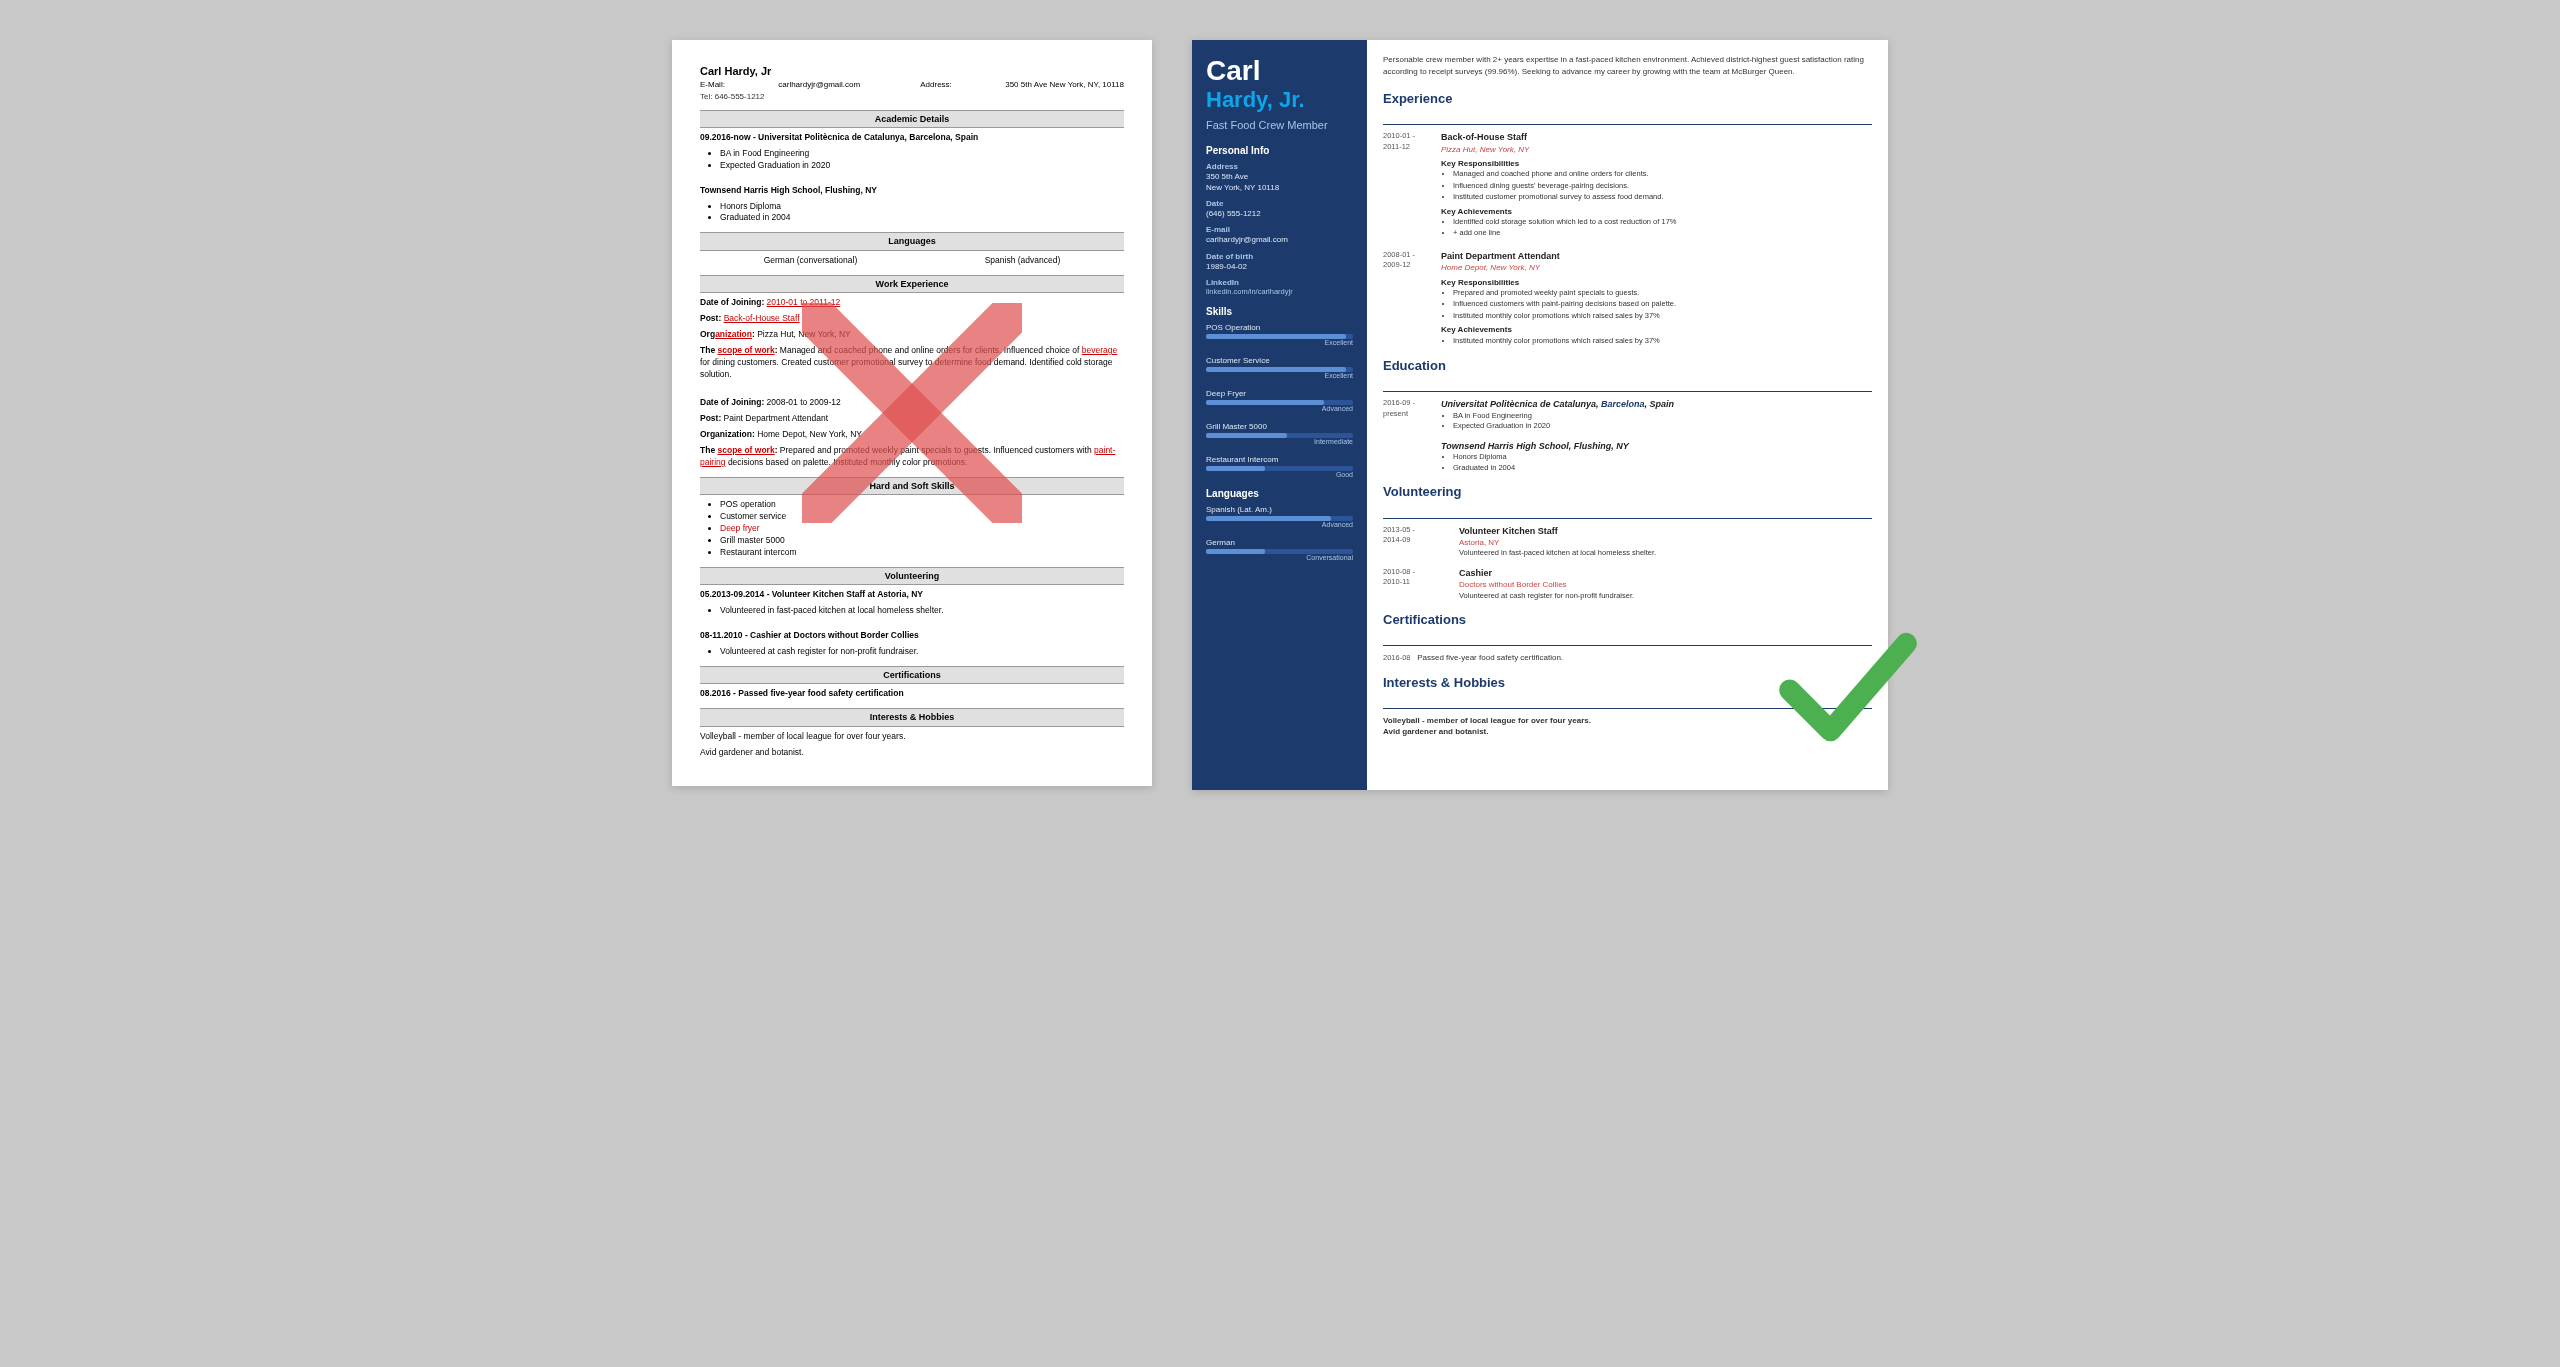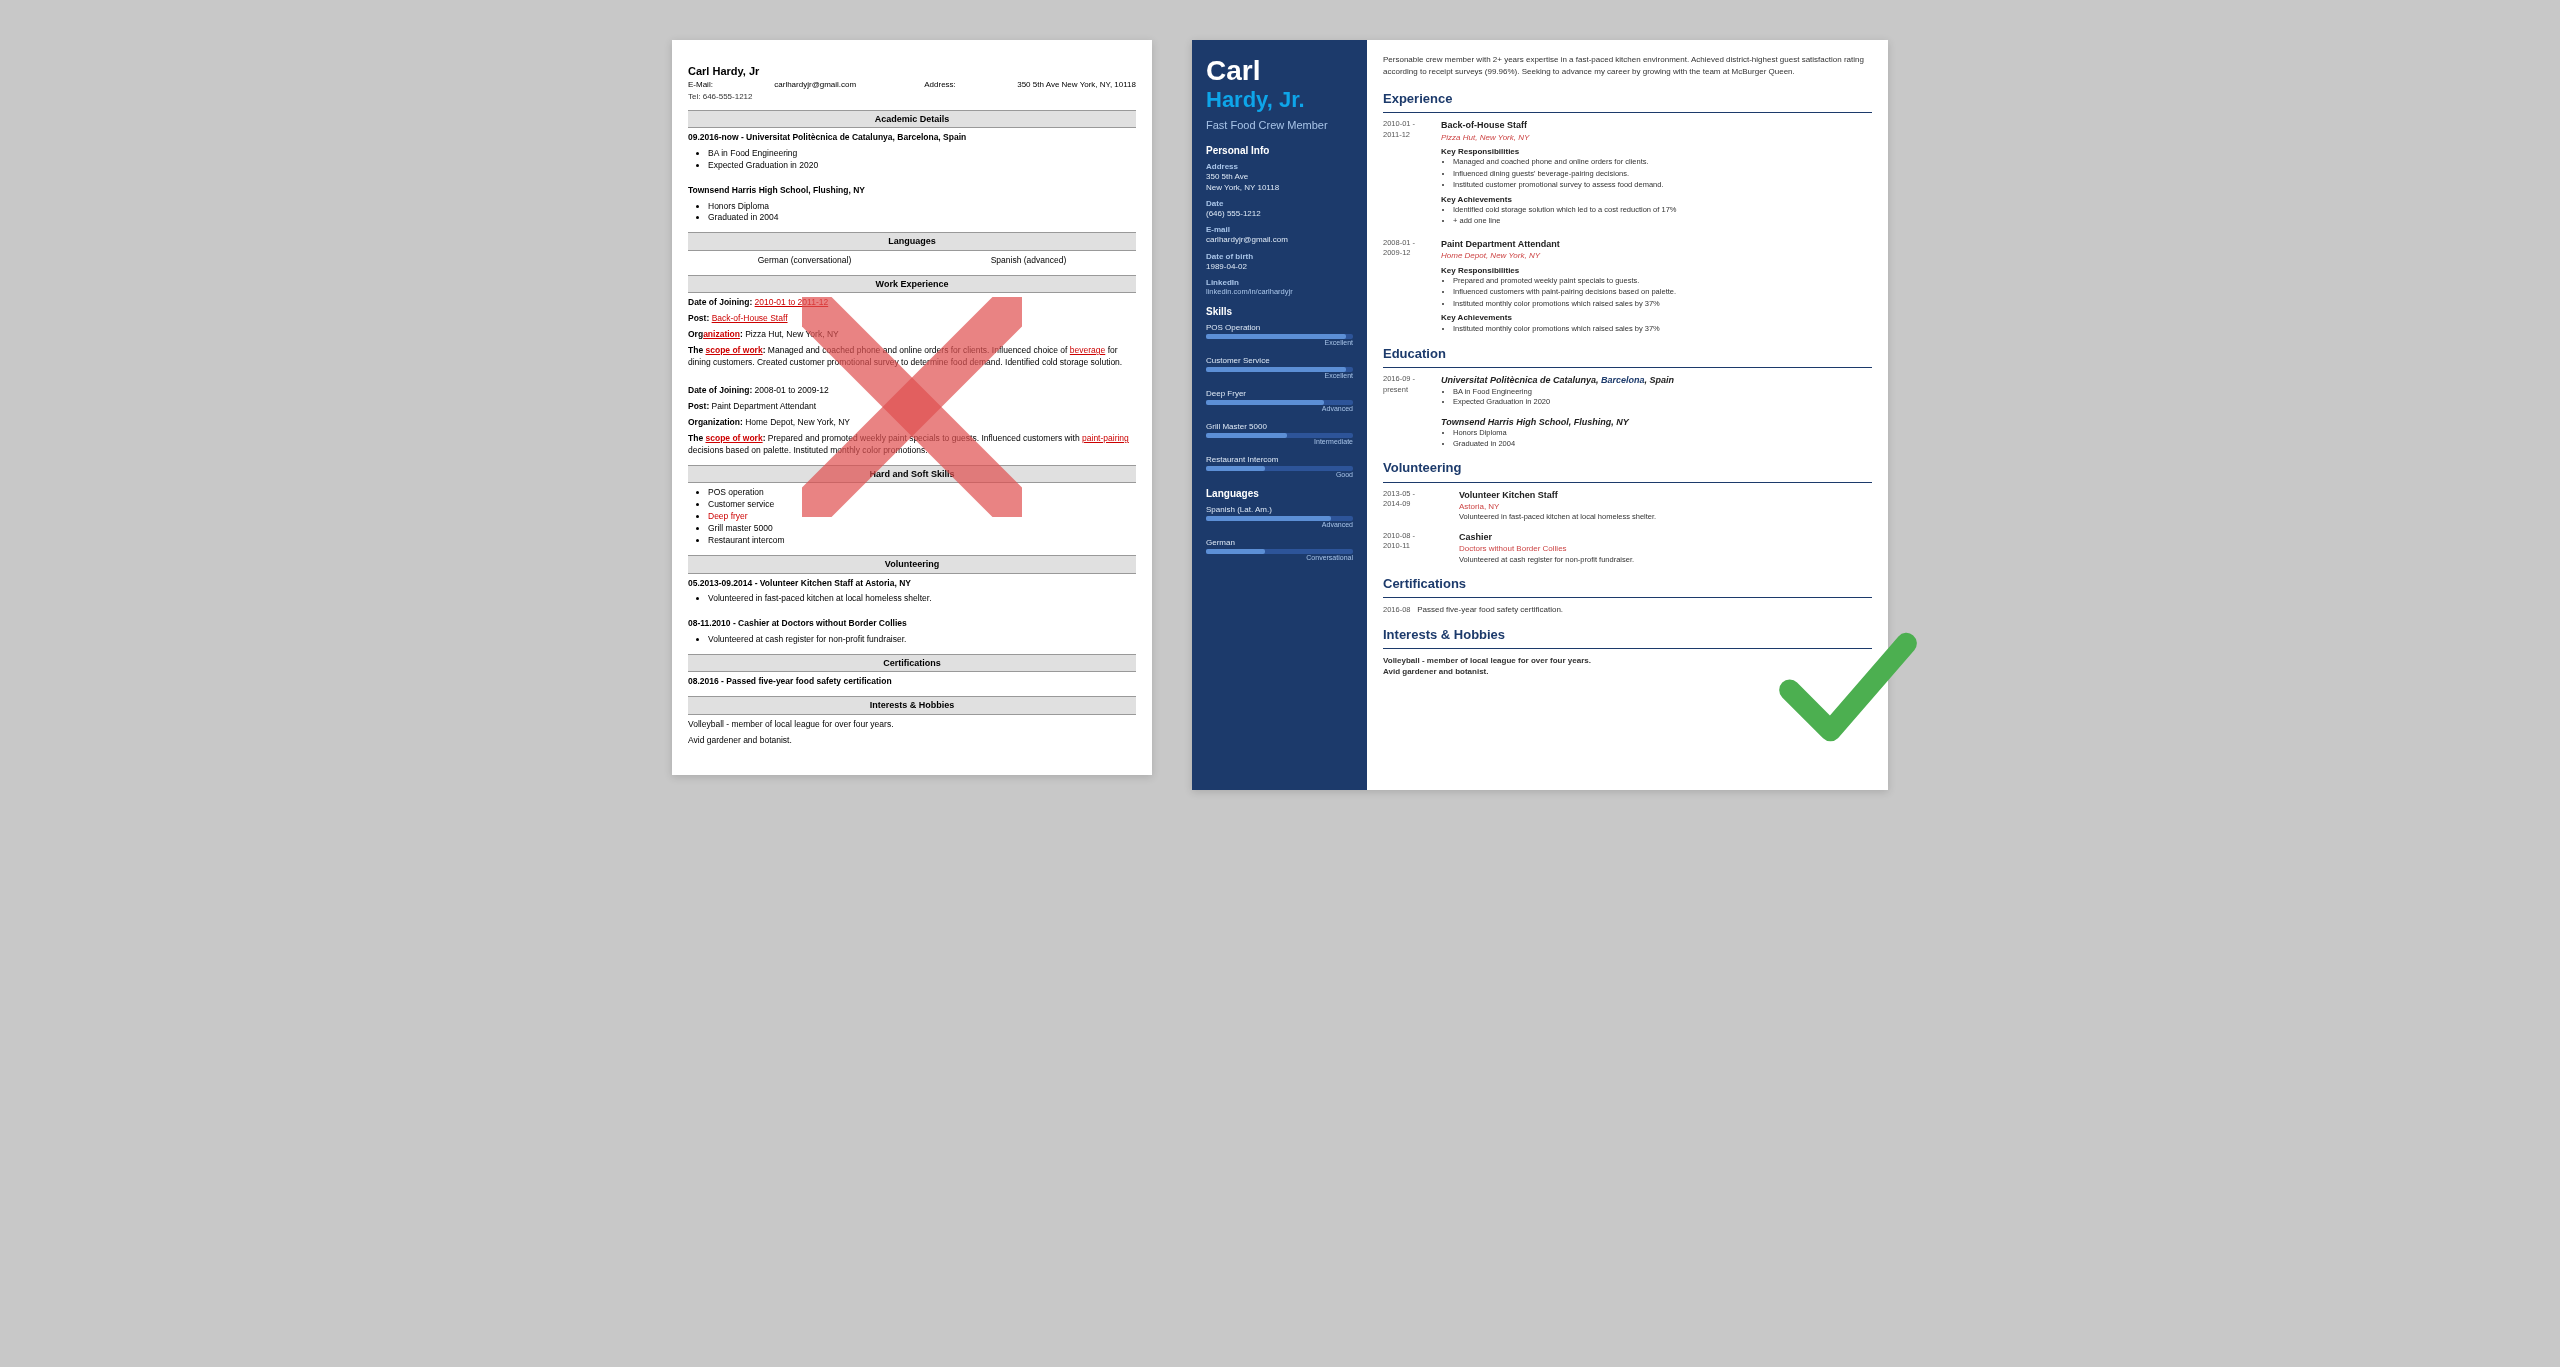--- a/index.html
+++ b/index.html
@@ -12,21 +12,21 @@
       justify-content: center;
       padding: 40px 20px;
       gap: 40px;
     }
 
     
     .resume-left {
       background: #fff;
       width: 480px;
       min-height: 720px;
-      padding: 24px 16px;
+      padding: 24px 28px;
       position: relative;
       box-shadow: 0 2px 8px rgba(0,0,0,0.15);
       font-size: 9px;
       line-height: 1.4;
     }
 
     .resume-left .header-name {
       font-size: 11px;
       font-weight: bold;
     }
@@ -226,21 +226,21 @@
       line-height: 1.5;
     }
 
     .main-content .section-title {
       font-size: 13px;
       font-weight: bold;
       color: #1c3a6b;
       border-bottom: 1px solid #1c3a6b;
       margin-bottom: 6px;
       margin-top: 10px;
-      padding-bottom: 4px;
+      padding-bottom: 16px;
     }
 
     .exp-entry {
       display: flex;
       gap: 8px;
       margin-bottom: 10px;
     }
     .exp-dates {
       font-size: 7.5px;
       color: #555;

